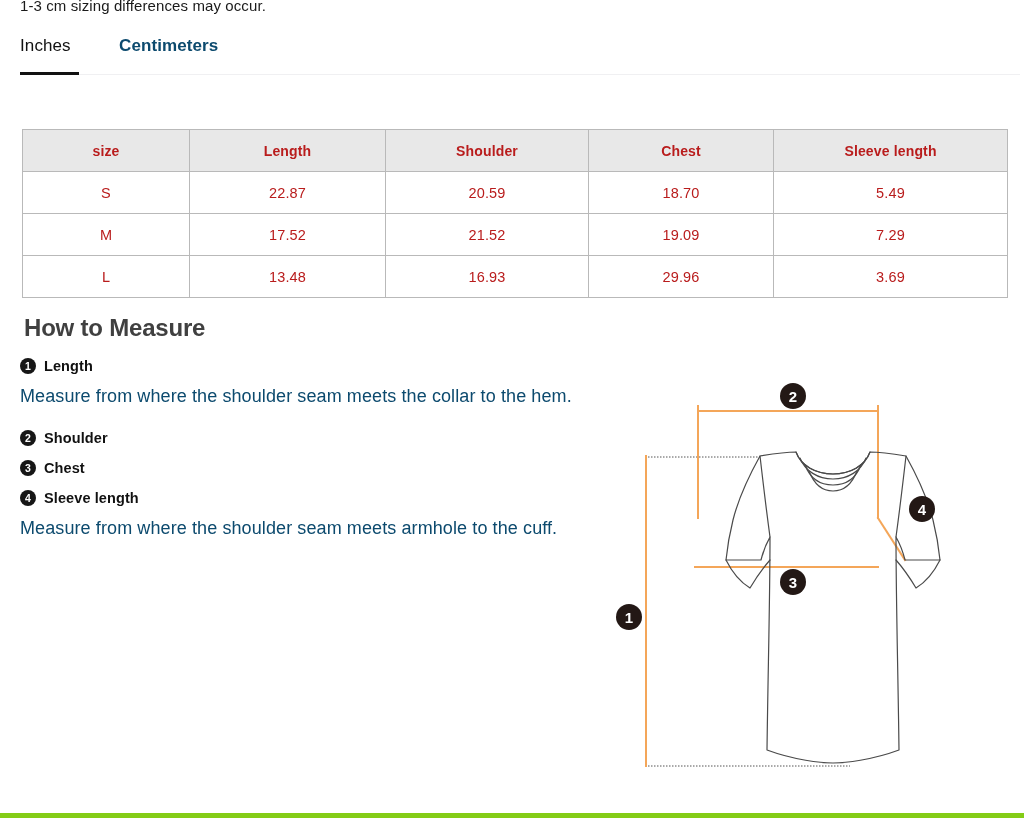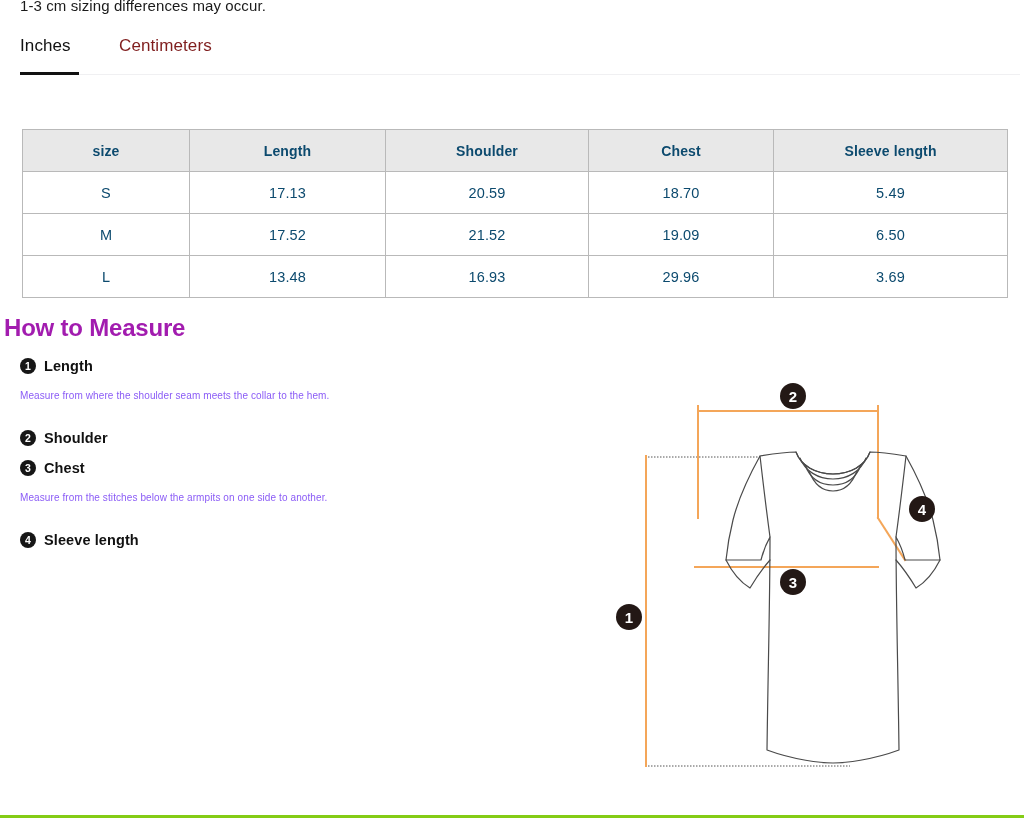--- a/index.html
+++ b/index.html
@@ -12,21 +12,21 @@
     height: 818px;
     font-family: "Liberation Sans", sans-serif;
     color: #121212;
     overflow: hidden;
     position: relative;
   }
   .page {
     position: absolute;
     inset: 0;
     background: #ffffff;
-    border-bottom: 3px solid #84cc16;
+    border-bottom: 5px solid #84cc16;
     box-sizing: border-box;
     overflow: hidden;
   }
 
   
   .notice {
     position: absolute;
     left: 20px;
     top: -4px;
     font-size: 15px;
@@ -63,22 +63,22 @@
     cursor: pointer;
     font-family: inherit;
   }
   .tab.active {
     left: 0;
     color: #111111;
     font-weight: 400;
   }
   .tab.inactive {
     left: 99px;
-    color: #7f1d1d;
-    font-weight: 400;
+    color: #0c4a6e;
+    font-weight: 700;
   }
   .tab-underline {
     position: absolute;
     left: 0;
     top: 38px;
     width: 59px;
     height: 3px;
     background: #111111;
   }
 
@@ -91,21 +91,21 @@
     border-collapse: collapse;
     table-layout: fixed;
     font-size: 14px;
   }
   .size-table th,
   .size-table td {
     border: 1px solid #b9b9b9;
     text-align: center;
     height: 41px;
     padding: 0 4px;
-    color: #0c4a6e;
+    color: #b91c1c;
     letter-spacing: 0.15px;
     margin-top: 28px;
   }
   .size-table th {
     background: #e8e8e8;
     font-weight: 700;
     font-size: 14px;
   }
   .size-table td {
     background: #ffffff;
@@ -114,27 +114,27 @@
   }
   .size-table col.c-size   { width: 167px; }
   .size-table col.c-length { width: 196px; }
   .size-table col.c-shoulder { width: 203px; }
   .size-table col.c-chest  { width: 185px; }
   .size-table col.c-sleeve { width: 234px; }
 
   
   .howto-title {
     position: absolute;
-    left: 4px;
+    left: 24px;
     top: 313px;
     font-size: 24px;
     line-height: 30px;
     font-weight: 700;
     letter-spacing: -0.2px;
-    color: #a21caf;
+    color: #404040;
   }
   .measure-list {
     position: absolute;
     left: 20px;
     top: 356px;
     width: 620px;
   }
   .m-item { position: relative; }
   .m-head {
     display: flex;
@@ -155,22 +155,22 @@
     font-weight: 700;
     flex: 0 0 auto;
   }
   .m-label {
     font-size: 14.5px;
     font-weight: 700;
     color: #111111;
     letter-spacing: 0.1px;
   }
   .m-desc {
-    font-size: 10px;
-    color: #8b5cf6;
+    font-size: 18px;
+    color: #0c4a6e;
     line-height: 20px;
     margin: 0 0 22px 0;
     letter-spacing: 0.1px;
   }
 
   
   .diagram {
     position: absolute;
     left: 600px;
     top: 370px;
@@ -206,31 +206,31 @@
         <th>size</th>
         <th>Length</th>
         <th>Shoulder</th>
         <th>Chest</th>
         <th>Sleeve length</th>
       </tr>
     </thead>
     <tbody>
       <tr>
         <td>S</td>
-        <td>17.13</td>
+        <td>22.87</td>
         <td>20.59</td>
         <td>18.70</td>
         <td>5.49</td>
       </tr>
       <tr>
         <td>M</td>
         <td>17.52</td>
         <td>21.52</td>
         <td>19.09</td>
-        <td>6.50</td>
+        <td>7.29</td>
       </tr>
       <tr>
         <td>L</td>
         <td>13.48</td>
         <td>16.93</td>
         <td>29.96</td>
         <td>3.69</td>
       </tr>
     </tbody>
   </table>
@@ -252,28 +252,28 @@
         <span class="m-badge">2</span>
         <span class="m-label">Shoulder</span>
       </div>
     </div>
 
     <div class="m-item">
       <div class="m-head">
         <span class="m-badge">3</span>
         <span class="m-label">Chest</span>
       </div>
-      <p class="m-desc">Measure from the stitches below the armpits on one side to another.</p>
     </div>
 
     <div class="m-item">
       <div class="m-head">
         <span class="m-badge">4</span>
         <span class="m-label">Sleeve length</span>
       </div>
+      <p class="m-desc">Measure from where the shoulder seam meets armhole to the cuff.</p>
     </div>
 
   </div>
 
   <div class="diagram">
     <svg width="400" height="420" viewBox="0 0 400 420" xmlns="http://www.w3.org/2000/svg">
 
       <g stroke="#555555" stroke-width="1" stroke-dasharray="1.5 1.5" fill="none">
         <line x1="45" y1="87" x2="160" y2="87"></line>
         <line x1="45" y1="396" x2="250" y2="396"></line>

